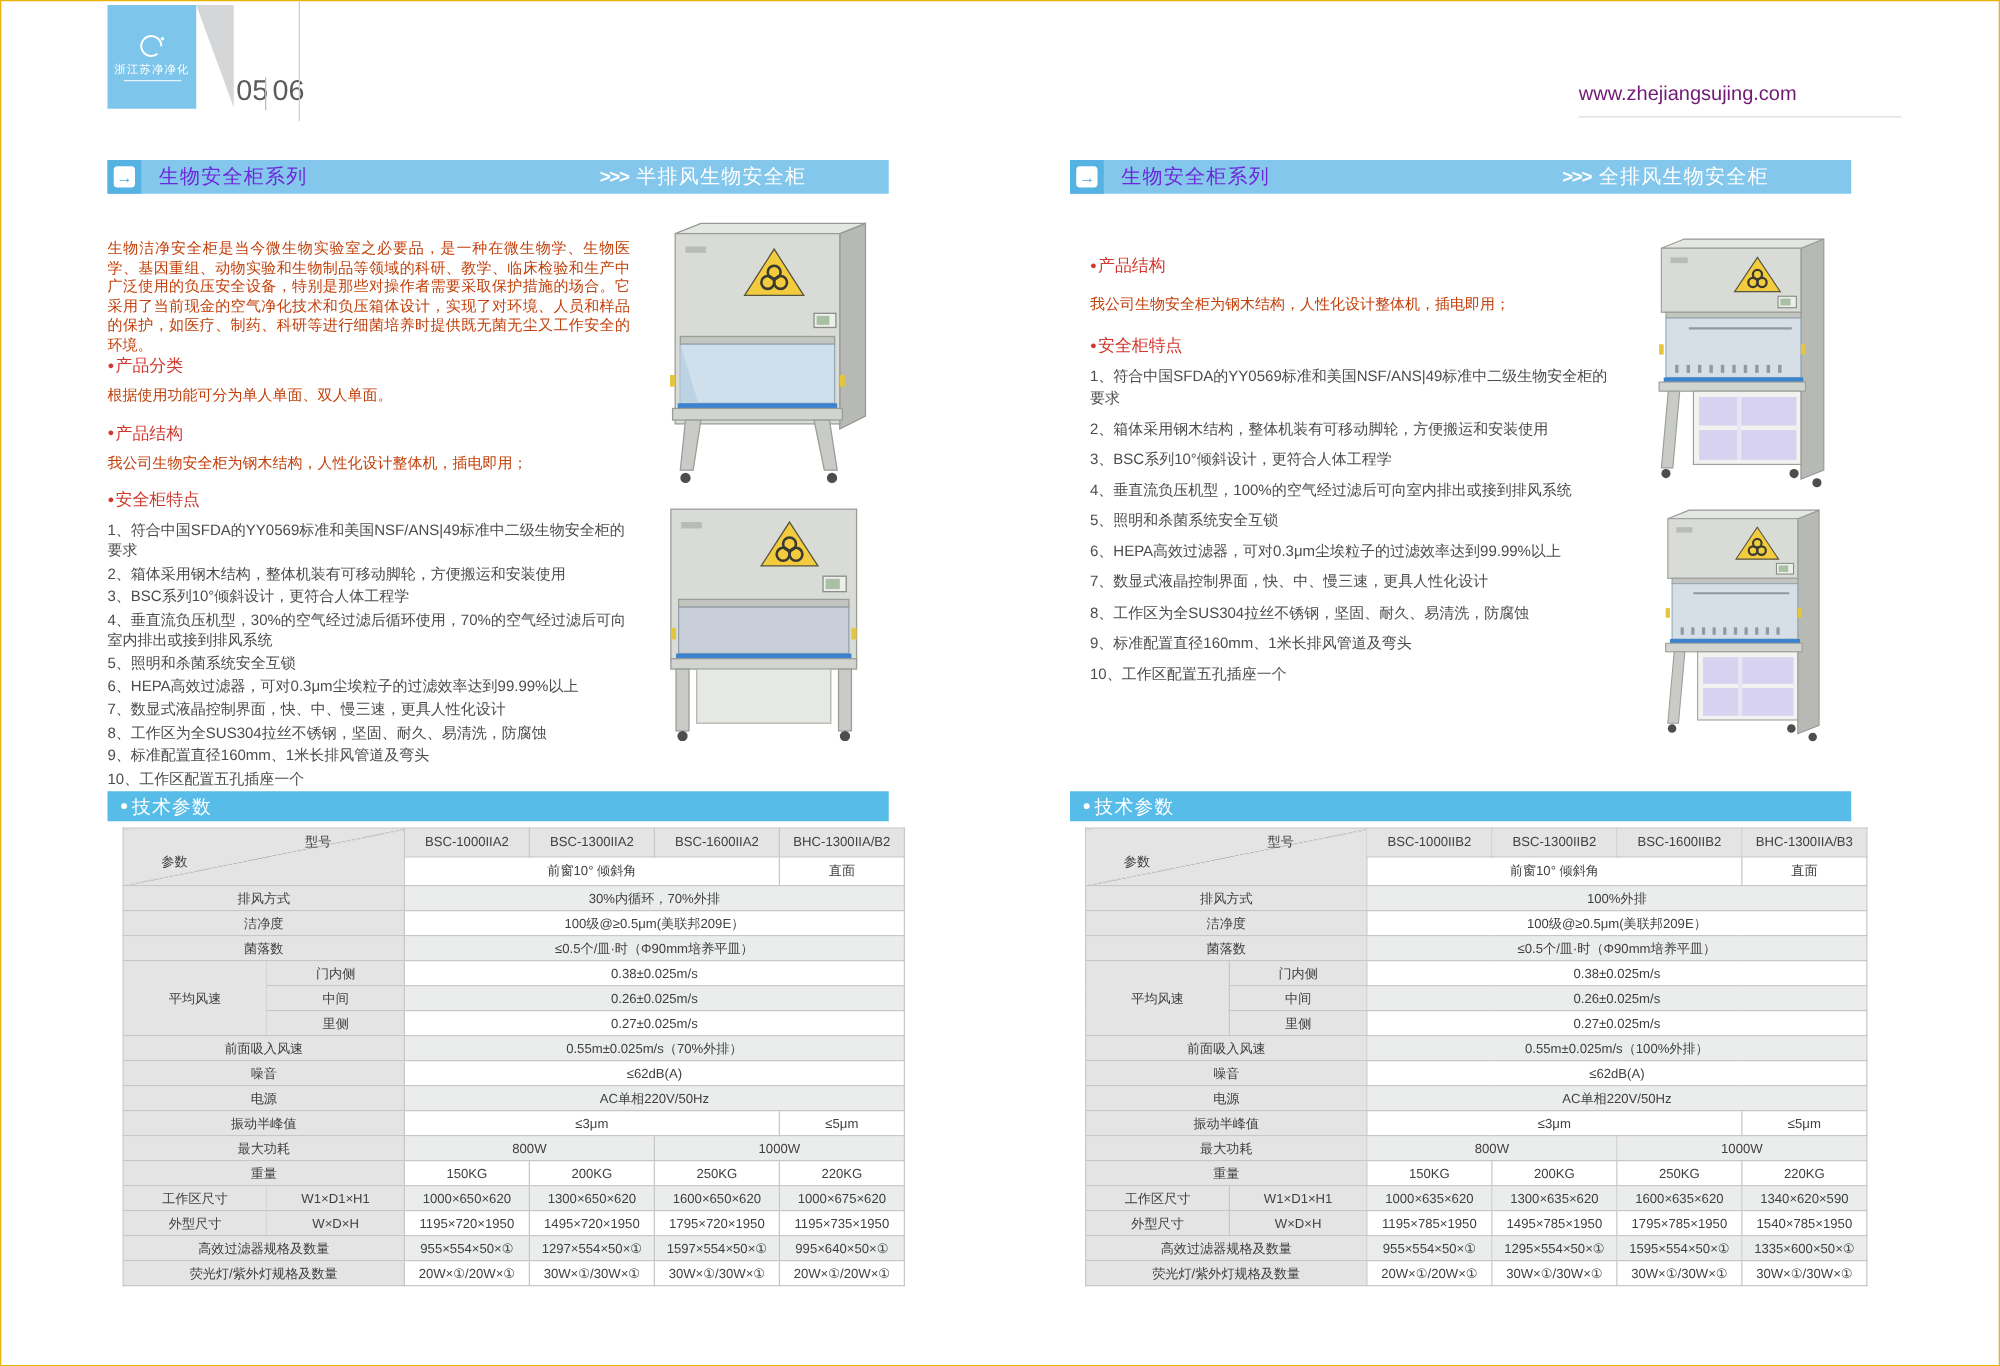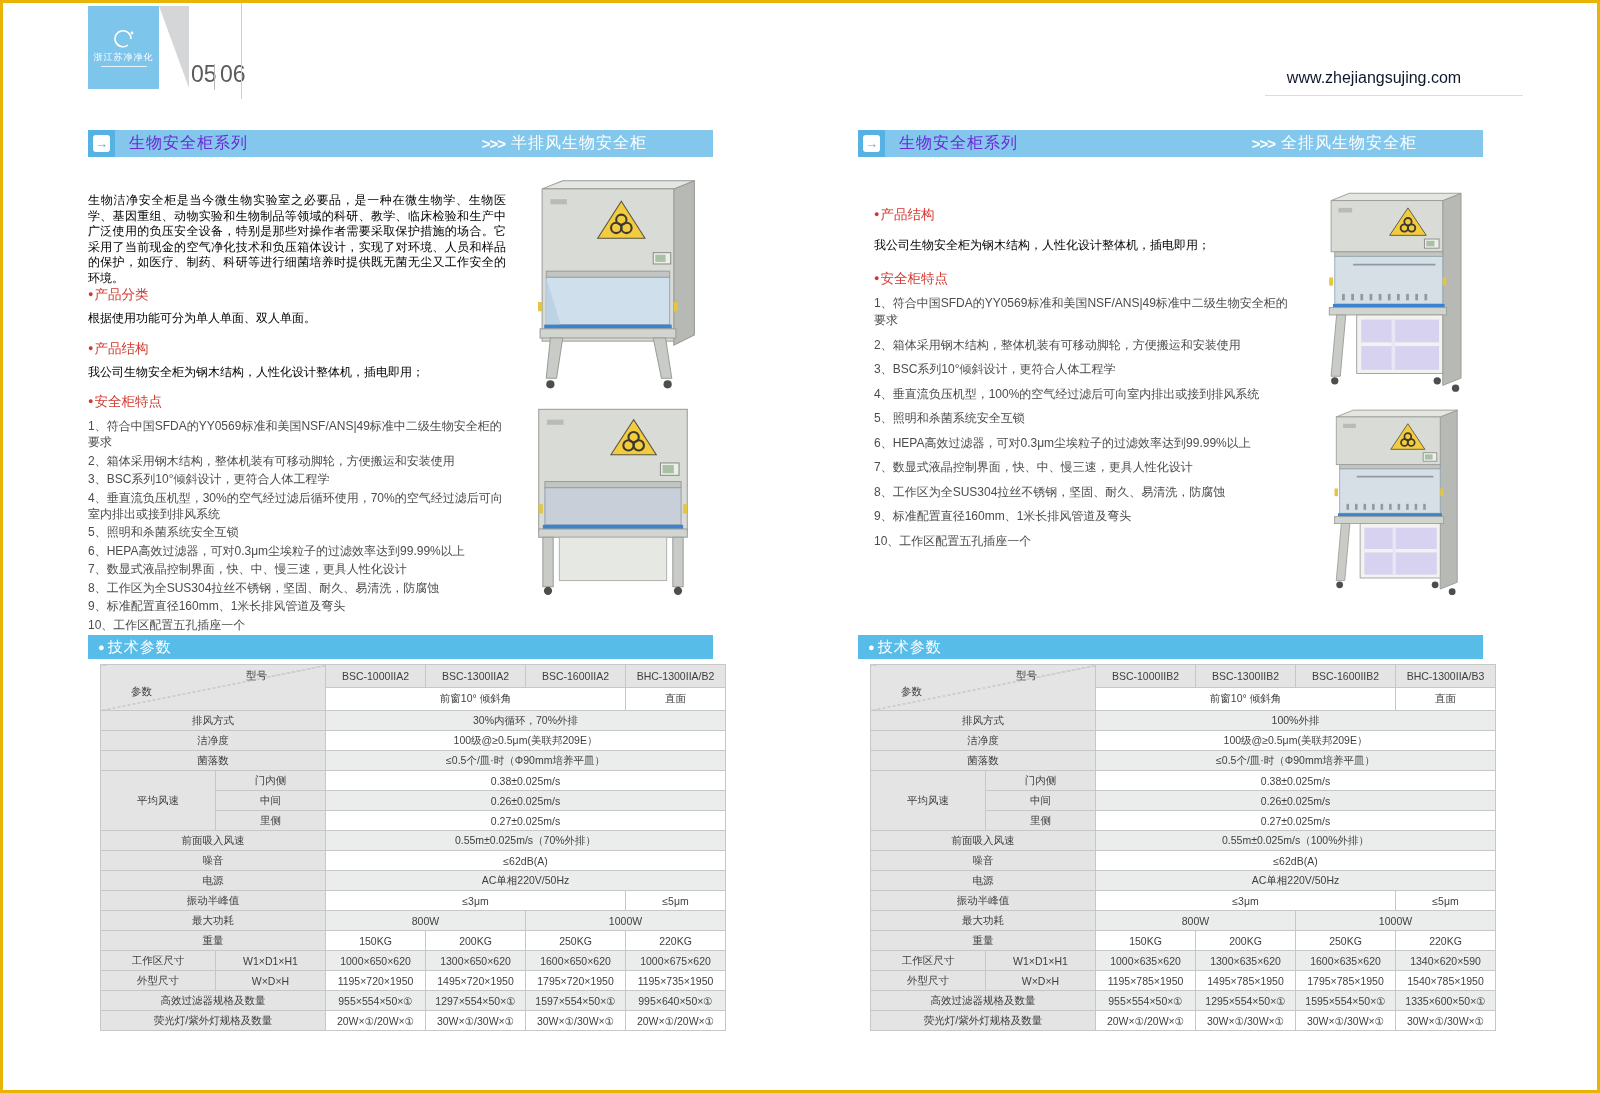--- a/index.html
+++ b/index.html
@@ -1,53 +1,53 @@
 <!DOCTYPE html>
 <html><head>
 <meta charset="utf-8">
 <style>
   * { margin:0; padding:0; box-sizing:border-box; }
   html,body { background:#fff; }
   .page {
     position:relative; width:1600px; height:1093px; background:#fff;
-    border:3px solid #eab308; overflow:hidden;
+    border:1px solid #eab308; overflow:hidden;
     font-family:"Liberation Sans","DejaVu Sans",sans-serif; color:#4c4c4c;
   }
   
   .logo-box { position:absolute; left:85px; top:3px; width:71px; height:83px; background:#7ec5ec;
     display:flex; flex-direction:column; align-items:center; justify-content:center; }
   .logo-cn { color:#fff; font-size:9px; letter-spacing:1px; margin-top:2px; white-space:nowrap; }
   .logo-rule { width:46px; height:1px; background:rgba(255,255,255,.8); margin-top:2px; }
   .fold-tri { position:absolute; left:156px; top:3px; width:0; height:0;
     border-top:82px solid #d5d6d8; border-left:30px solid transparent; }
   .pg-num { position:absolute; top:58px; font-size:23px; color:#5a5a5a; }
   .pg-05 { left:188px; } .pg-06 { left:217px; }
   .pg-sep1 { position:absolute; left:211px; top:61px; width:1px; height:26px; background:#b9b9b9; }
   .pg-sep2 { position:absolute; left:238px; top:0; width:1px; height:96px; background:#cfcfcf; }
-  .site-url { position:absolute; top:66px; left:1262px; width:218px; text-align:center;
-    font-size:16px; color:#0f172a; }
+  .site-url { position:absolute; top:66px; left:1262px; width:218px; text-align:left;
+    font-size:16px; color:#701a75; }
   .site-rule { position:absolute; left:1262px; top:92px; width:258px; height:1px; background:#dcdcdc; }
   
   .sec-bar { position:absolute; top:127px; width:625px; height:27px; background:#83c7ec;
     display:flex; align-items:center; }
   .sec-bar.l { left:85px; } .sec-bar.r { left:855px; }
   .bar-icon { width:27px; height:27px; background:#55b2e2; display:flex; align-items:center; justify-content:center; flex:none; }
   .bar-icon-box { width:17px; height:17px; background:#fff; border-radius:3px; color:#4aade0;
     font-size:13px; font-weight:bold; line-height:17px; text-align:center; }
   .bar-series { color:#6d28d9; font-size:16px; margin-left:14px; letter-spacing:1px; }
   .bar-right { margin-left:auto; margin-right:66px; display:flex; align-items:center; color:#fff; }
   .bar-chev { font-weight:800; font-size:15px; letter-spacing:-1px; margin-right:6px; }
   .bar-product { font-size:16px; letter-spacing:1px; }
   
   .txtcol { position:absolute; font-size:12px; }
   .txtcol.l { left:85px; top:183px; width:418px; }
   .txtcol.r { left:871px; top:203px; width:424px; }
   .red-title { color:#d2372e; font-size:13.5px; }
   .red-title .blt { font-size:9px; vertical-align:2px; margin-right:1px; }
-  .body-p { color:#000000; font-size:12px; line-height:15.5px; margin-top:7px; text-align:justify; }
+  .body-p { color:#c2410c; font-size:12px; line-height:15.5px; margin-top:7px; text-align:justify; }
   .gap18 { } .gap13 { margin-top:13px; }
   .feat { margin-top:7px; }
   .feat p { font-size:12px; line-height:16px; margin-bottom:2.5px; color:#4c4c4c; }
   .txtcol.r .body-p { line-height:18px; margin-top:12px; }
   .txtcol.r .gap13 { margin-top:16px; }
   .txtcol.r .feat p { line-height:17px; margin-bottom:7.5px; }
   
   .pimg { position:absolute; }
   .img-a { left:498px; top:168px; width:216px; height:224px; }
   .img-b { left:504px; top:396px; width:212px; height:196px; }

